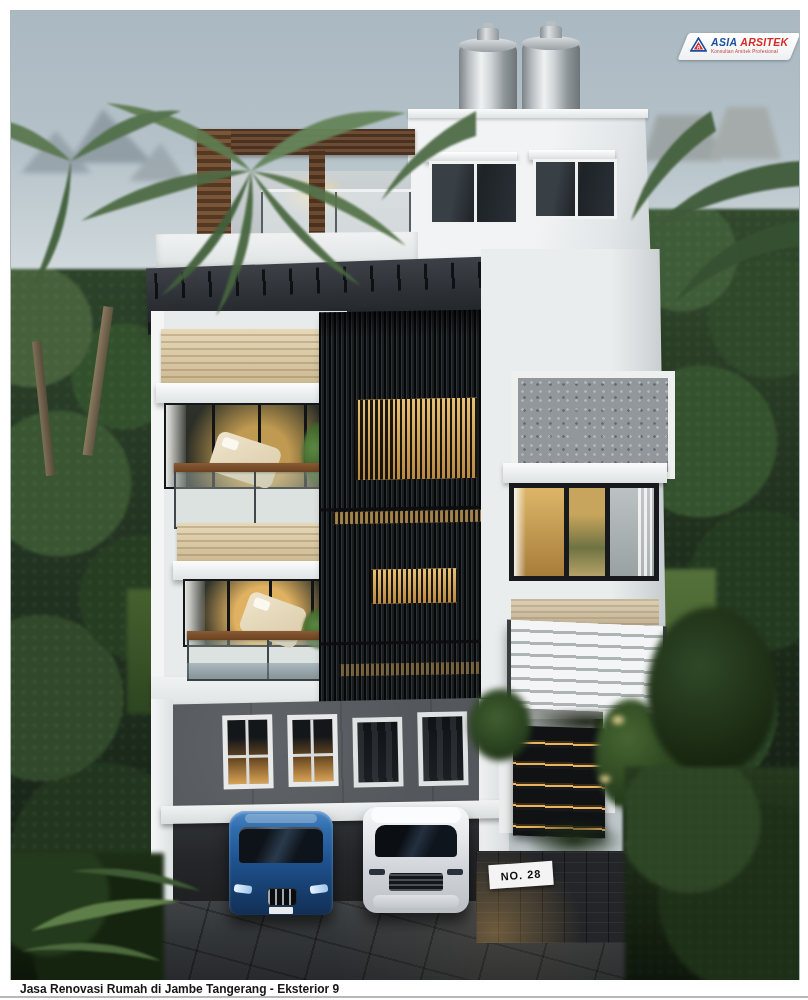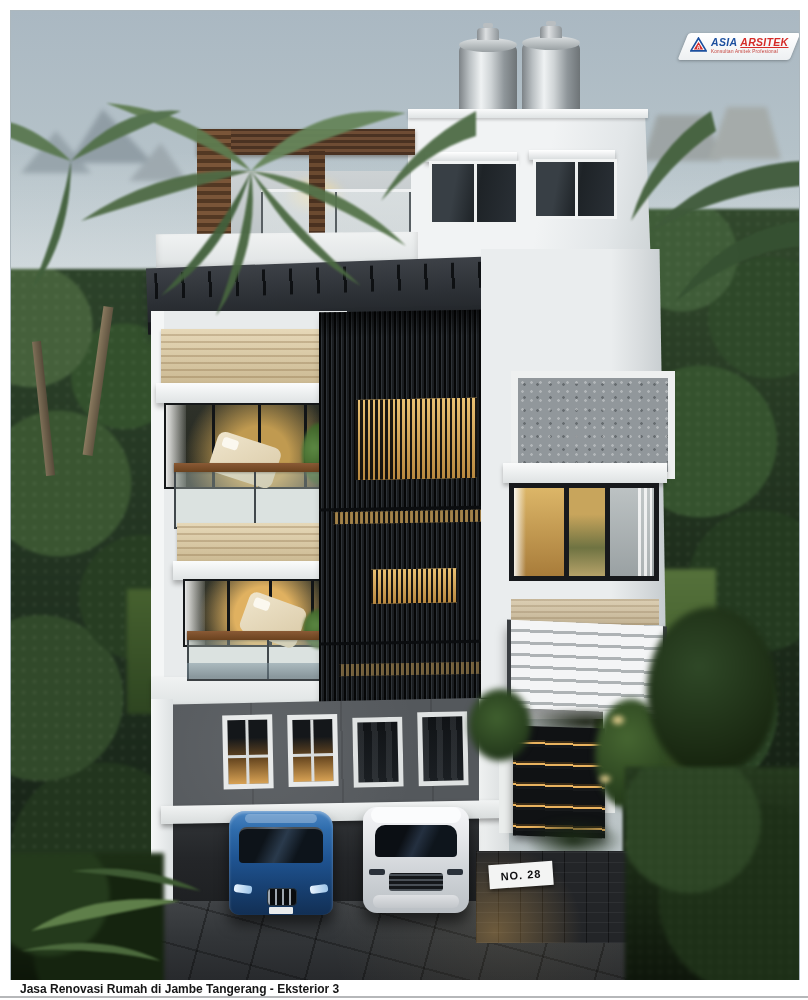--- a/index.html
+++ b/index.html
@@ -260,21 +260,21 @@
       radial-gradient(circle at 70% 70%,#15240f 0 80px,transparent 82px),
       linear-gradient(180deg,#1d2f16,#0b1307);}
 
   
   .logo{left:672px;top:22px;width:112px;height:27px;}
   .logo .banner{position:absolute;inset:0;background:linear-gradient(180deg,#ffffff,#edf0f2);
     transform:skewX(-22deg);border-radius:3px;box-shadow:0 1px 3px rgba(0,0,0,.3);}
   .logo .row{position:absolute;left:7px;top:4px;display:flex;align-items:flex-start;}
   .logo .texts{margin-left:4px;line-height:1;}
   .logo .l1{font-size:10.5px;font-weight:800;font-style:italic;letter-spacing:.3px;white-space:nowrap;}
-  .logo .lp{color:#1b4f9e;} .logo .ls{color:#d52b28;margin-left:3px;text-decoration:underline;}
+  .logo .lp{color:#1b4f9e;} .logo .ls{color:#d52b28;margin-left:3px;}
   .logo .l2{font-size:4.6px;color:#c23a34;margin-top:2.5px;letter-spacing:.25px;white-space:nowrap;}
   .urlpill{left:16px;top:932px;width:246px;height:33px;border-radius:17px;background:#1d1dd6;
     display:flex;align-items:center;justify-content:center;color:#fff;font-weight:bold;font-size:14.5px;
     letter-spacing:.1px;box-shadow:0 3px 7px rgba(0,0,30,.45),inset 0 1px 2px rgba(255,255,255,.3);}
 
   
   .captionbar{left:0;top:980px;width:808px;height:20px;background:#fff;}
   .captionbar span{position:absolute;left:20px;top:2px;font-size:12px;font-weight:bold;color:#161616;}
   .greyline{left:0;top:996px;width:808px;height:2px;background:#b5b7b9;}
 </style>
@@ -460,15 +460,15 @@
       </svg>
       <div class="texts">
         <div class="l1"><span class="lp">ASIA</span><span class="ls">ARSITEK</span></div>
         <div class="l2">Konsultan Arsitek Profesional</div>
       </div>
     </div>
   </div>
 </div>
 
 <div class="ab captionbar">
-  <span>Jasa Renovasi Rumah di Jambe Tangerang - Eksterior 3</span>
+  <span>Jasa Renovasi Rumah di Jambe Tangerang - Eksterior 9</span>
 </div>
 <div class="ab greyline"></div>
 
 </body></html>

